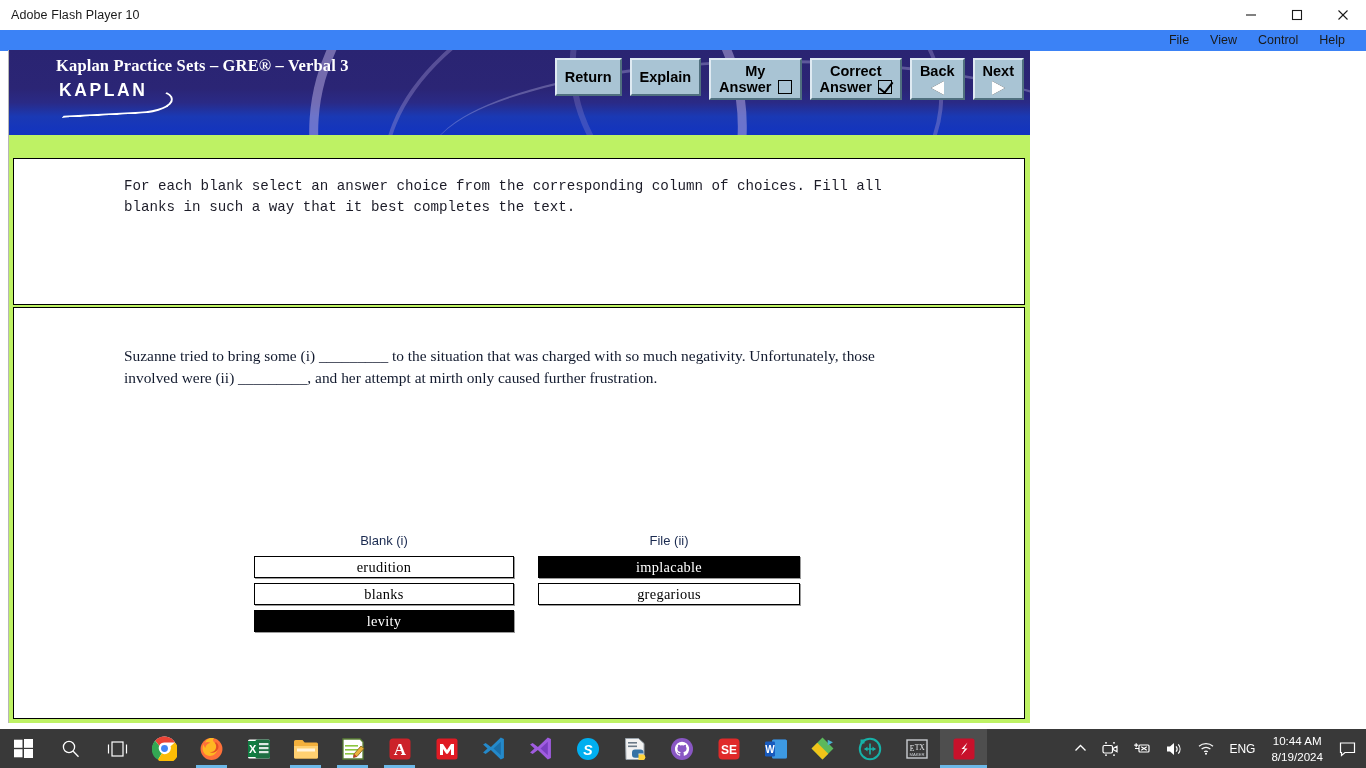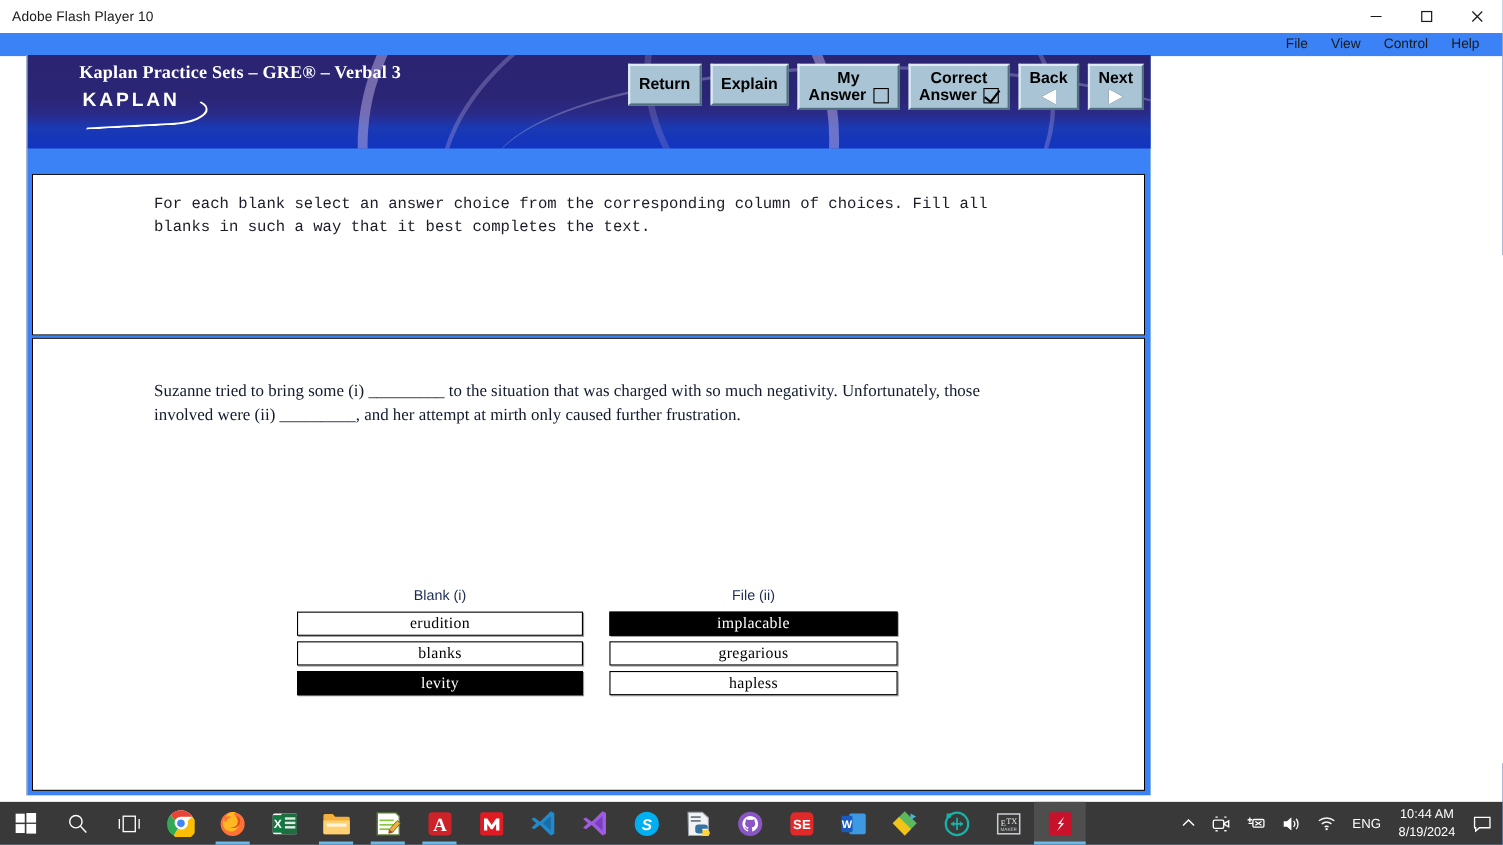--- a/index.html
+++ b/index.html
@@ -72,23 +72,23 @@
   .menu-item {
     font-size: 12.5px;
     color: #1a1a1a;
     margin-right: 21px;
     line-height: 21px;
   }
 
   
   #stage {
     position: absolute;
-    left: 24px; top: 50px;
+    left: 8px; top: 50px;
     width: 1022px; height: 673px;
-    background: #3b82f6;
+    background: #bef264;
     border-left: 1px solid #b6b6b6;
     overflow: hidden;
   }
 
   
   #kaplan-header {
     position: absolute;
     left: 0; top: 0;
     width: 1022px; height: 85px;
     background: linear-gradient(180deg, #2a2472 0%, #2b2575 45%, #2a2a86 62%, #1a39b4 78%, #1233c0 100%);
@@ -483,21 +483,20 @@
           <div class="blank-label">Blank (i)</div>
           <div class="choice">erudition</div>
           <div class="choice">blanks</div>
           <div class="choice selected">levity</div>
         </div>
 
         <div class="blank-col" id="blank-col-2">
           <div class="blank-label">File (ii)</div>
           <div class="choice selected">implacable</div>
           <div class="choice">gregarious</div>
-          <div class="choice">hapless</div>
         </div>
 
       </div>
     </div>
 
   </div>
 </div>
 
 <div id="taskbar">
 

